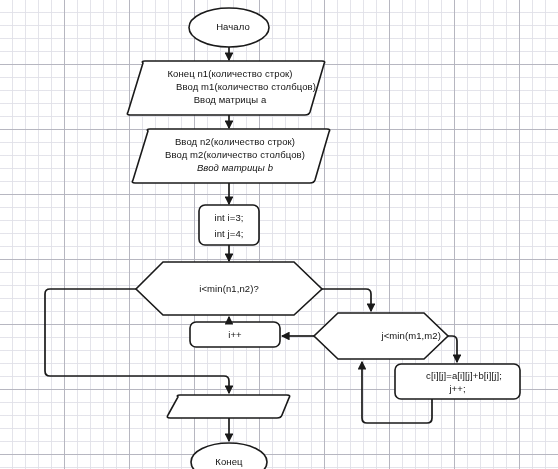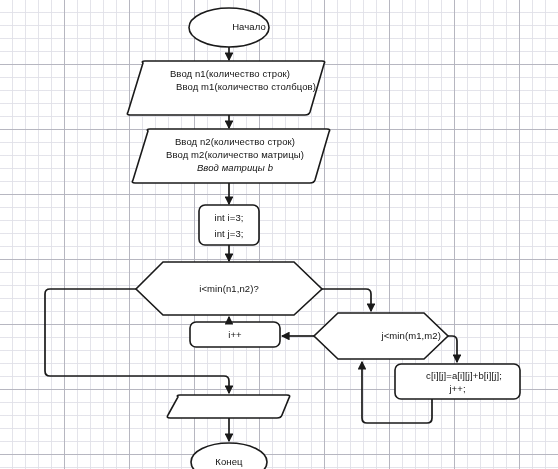--- a/index.html
+++ b/index.html
@@ -108,31 +108,32 @@
 
     <path class="conn" d="M 448 336 L 452 336 Q 457 336 457 341 L 457 362" marker-end="url(#arrow)"></path>
 
     <path class="conn" d="M 432 399 L 432 418 Q 432 423 427 423 L 367 423 Q 362 423 362 418 L 362 362" marker-end="url(#arrow)"></path>
 
     <path class="conn" d="M 136 289 L 50 289 Q 45 289 45 294 L 45 371 Q 45 376 50 376 L 224 376 Q 229 376 229 381 L 229 393" marker-end="url(#arrow)"></path>
 
     <line class="conn" x1="229" y1="418" x2="229" y2="441" marker-end="url(#arrow)"></line>
   </svg>
 
-  <div class="node-label" style="left:189px; top:21px; width:88px;padding-left:16px;">Начало</div>
+  <div class="node-label" style="left:189px; top:21px; width:88px;">Начало</div>
 
-  <div class="node-label" style="left:136px; top:68px; width:188px;">Ввод n1(количество строк)</div>
+  <div class="node-label" style="left:136px; top:68px; width:188px;">Конец n1(количество строк)</div>
   <div class="node-label" style="left:136px; top:81px; width:188px;margin-left:16px;">Ввод m1(количество столбцов)</div>
+  <div class="node-label" style="left:136px; top:94px; width:188px;">Ввод матрицы a</div>
 
   <div class="node-label" style="left:141px; top:136px; width:188px;">Ввод n2(количество строк)</div>
-  <div class="node-label" style="left:141px; top:149px; width:188px;">Ввод m2(количество матрицы)</div>
+  <div class="node-label" style="left:141px; top:149px; width:188px;">Ввод m2(количество столбцов)</div>
   <div class="node-label" style="left:141px; top:162px; width:188px;font-style:italic;">Ввод матрицы b</div>
 
   <div class="node-label" style="left:199px; top:212px; width:60px;">int i=3;</div>
-  <div class="node-label" style="left:199px; top:228px; width:60px;">int j=3;</div>
+  <div class="node-label" style="left:199px; top:228px; width:60px;">int j=4;</div>
 
   <div class="node-label" style="left:159px; top:283px; width:140px;">i&lt;min(n1,n2)?</div>
 
   <div class="node-label" style="left:321px; top:330px; width:120px;text-align:right;">j&lt;min(m1,m2)</div>
 
   <div class="node-label" style="left:190px; top:329px; width:90px;">i++</div>
 
   <div class="node-label" style="left:395px; top:370px; width:138px;">c[i][j]=a[i][j]+b[i][j];</div>
   <div class="node-label" style="left:395px; top:383px; width:125px;">j++;</div>
 

